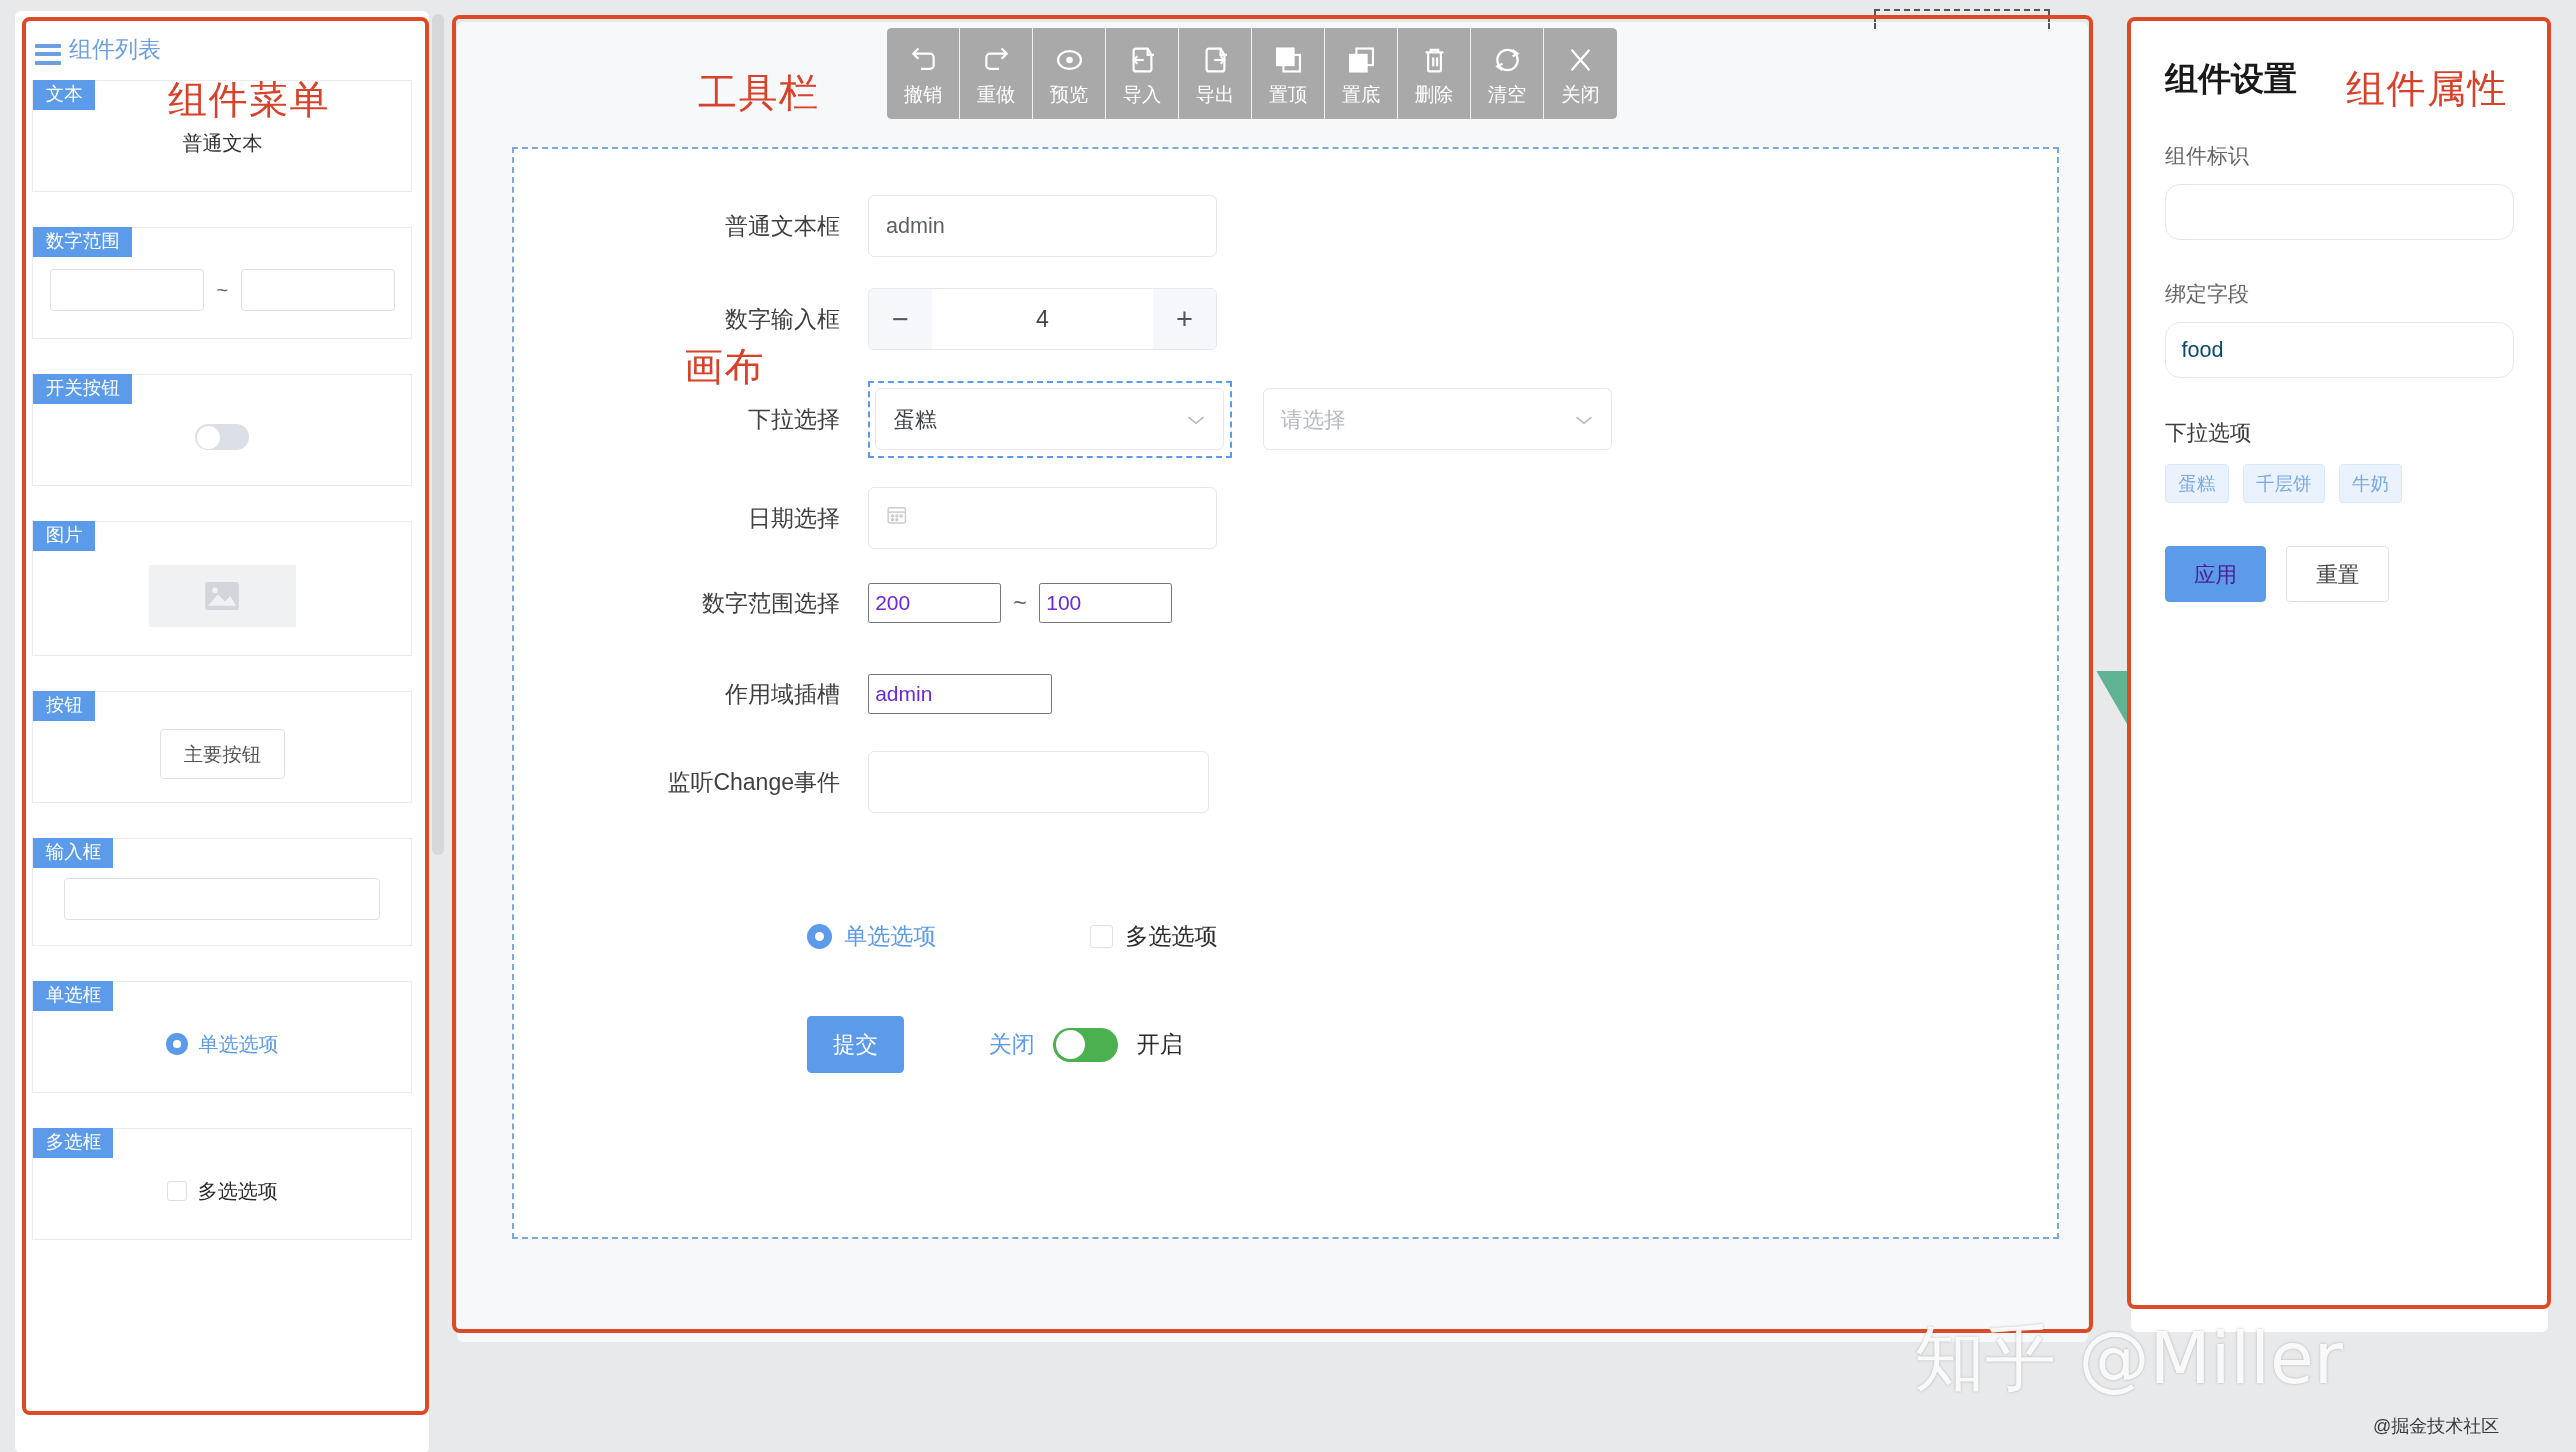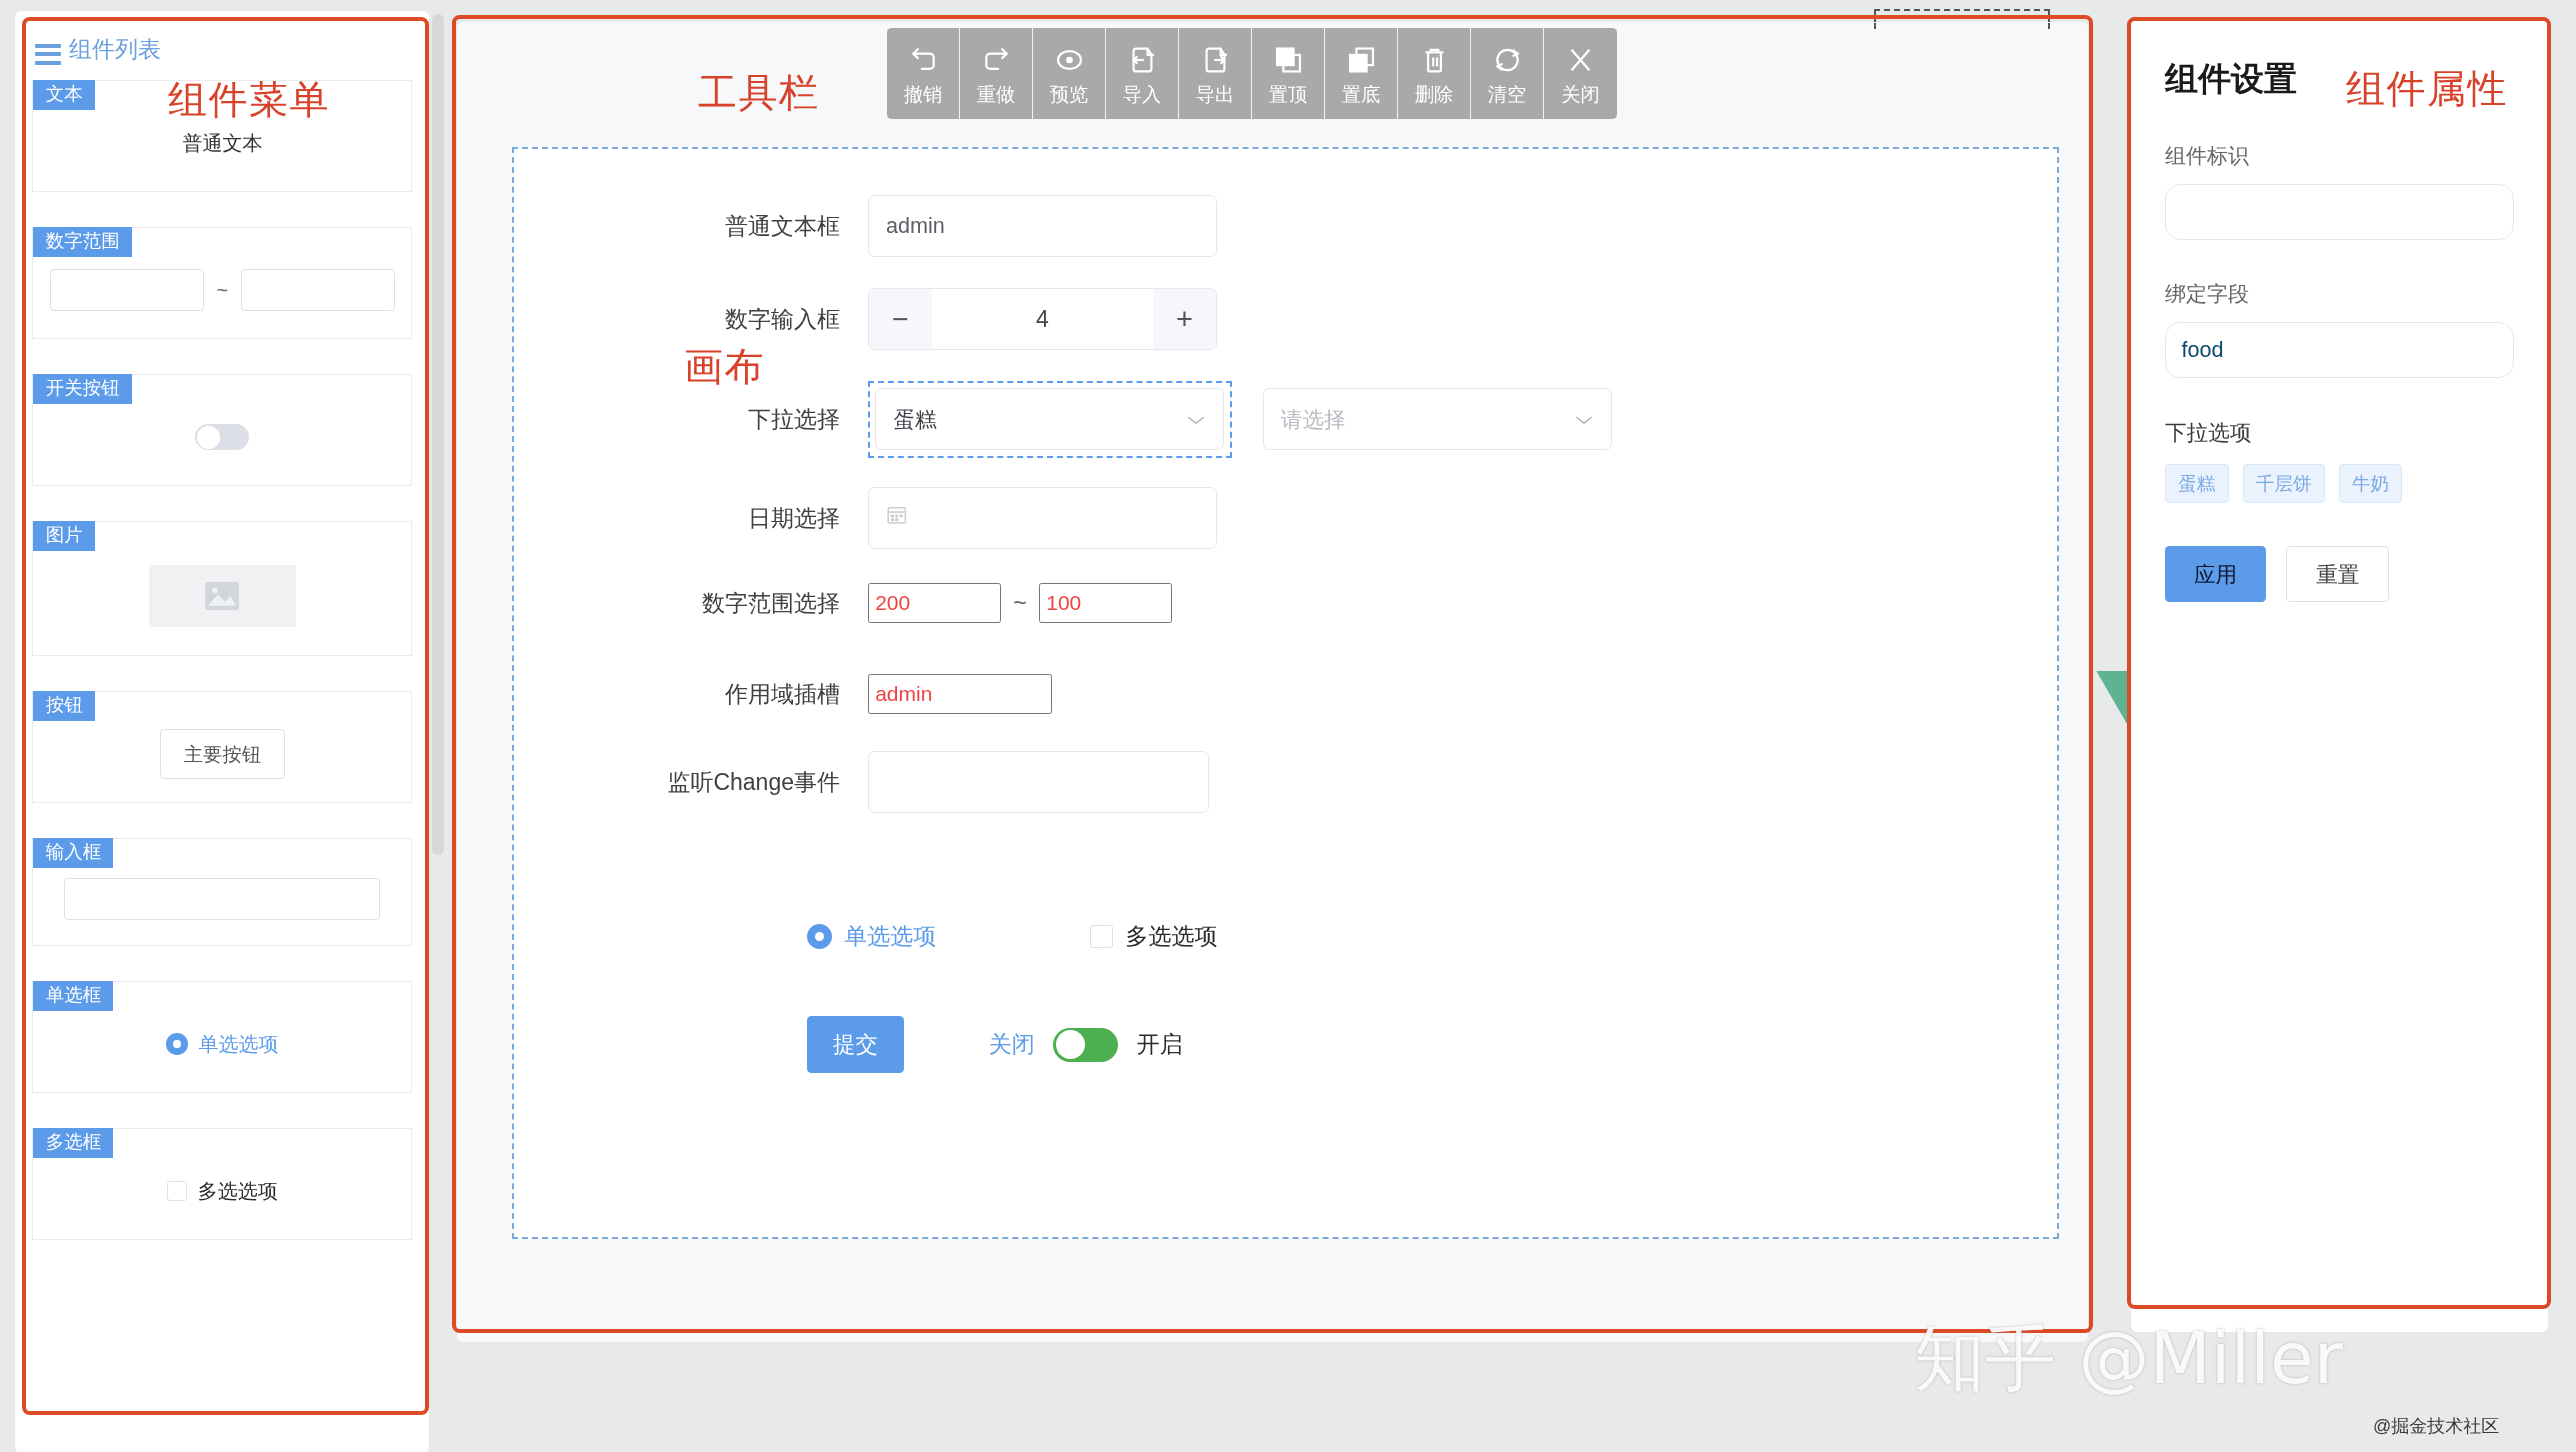--- a/index.html
+++ b/index.html
@@ -188,21 +188,21 @@
     padding: 0 17px; font-size: 21.6px; color: #3d4148;
   }
   .el-select.ph > span:first-child { color: #b6bac1; }
   .sel-wrap.selected {
     border: 2.3px dashed #5b9bea; padding: 5.4px;
   }
   .native-input {
     height: 40px; width: 133px;
     border: 1.5px solid #767676; border-radius: 2.3px;
     background: #fff; display: flex; align-items: center;
-    padding: 0 6.2px; font-size: 21px; color: #ef4444;
+    padding: 0 6.2px; font-size: 21px; color: #6d28d9;
     font-family: "Liberation Sans", sans-serif;
   }
   .native-input.wide { width: 184px; }
   .date-cal { color: #c9ccd2; font-size: 23px; }
 
   .vue-logo { position: absolute; left: 1582px; top: 522px; }
 
   .opt-row { position: absolute; display: flex; align-items: center; }
   .radio-big { display: flex; align-items: center; gap: 12.3px; font-size: 23px; color: #5b9bea; }
   .radio-big .d { width: 25px; height: 25px; border-radius: 50%; background: #5b9bea;
@@ -243,21 +243,21 @@
   }
   .rp-group { margin-top: 40px; }
   .tag-wrap { display: flex; gap: 14px; margin-top: 17px; }
   .tag {
     background: #eaf2fd; color: #7aa9e4;
     border: 0.8px solid #d6e6fb; border-radius: 4.6px;
     padding: 6.2px 12.3px; font-size: 18.5px;
   }
   .rp-actions { display: flex; gap: 20px; margin-top: 43px; }
   .rp-btn-primary {
-    background: #5b9bea; color: #0f172a; font-size: 21.6px;
+    background: #5b9bea; color: #4c1d95; font-size: 21.6px;
     padding: 13px 29px; border-radius: 4.6px; border: none;
   }
   .rp-btn-plain {
     background: #fff; color: #444; font-size: 21.6px;
     padding: 12.3px 29px; border-radius: 4.6px; border: 0.8px solid #dcdfe6;
   }
 
   
   #wm-main {
     position: absolute; left: 1914px; top: 1312px;

